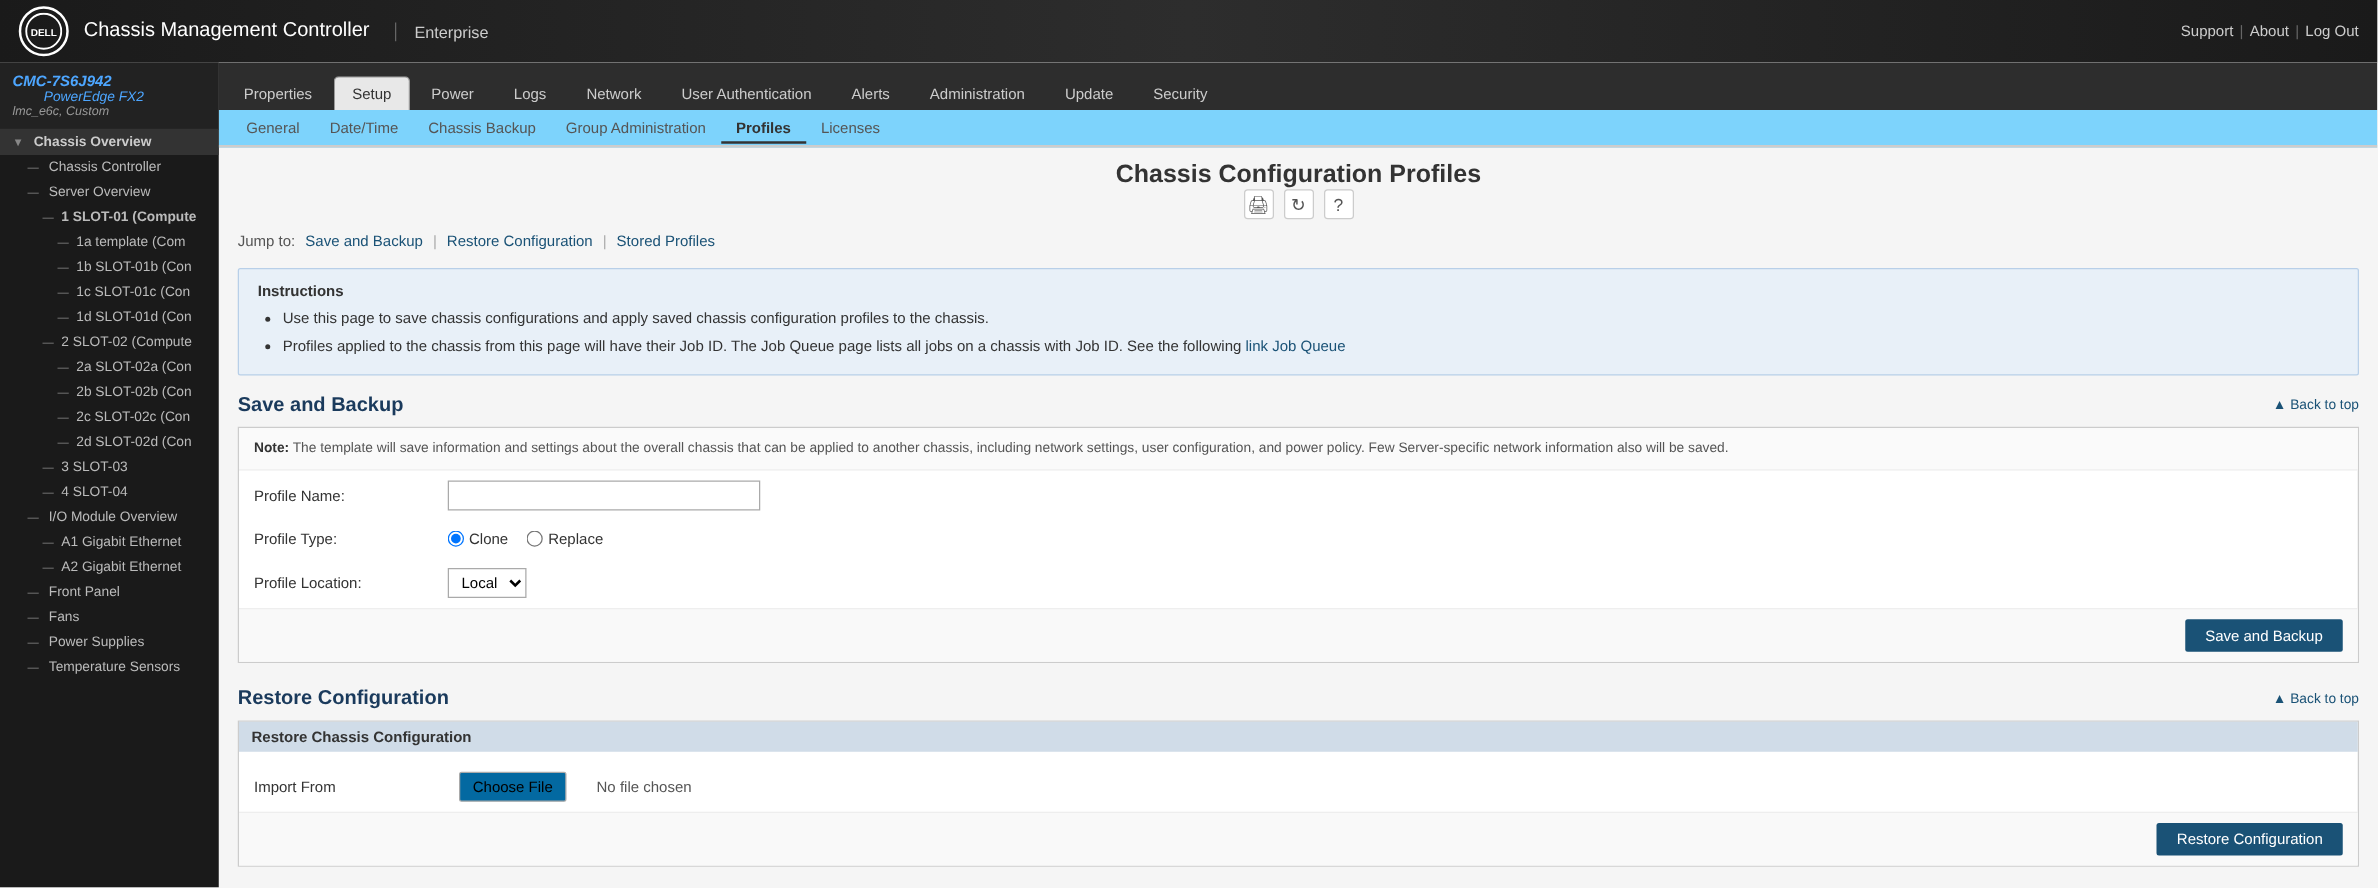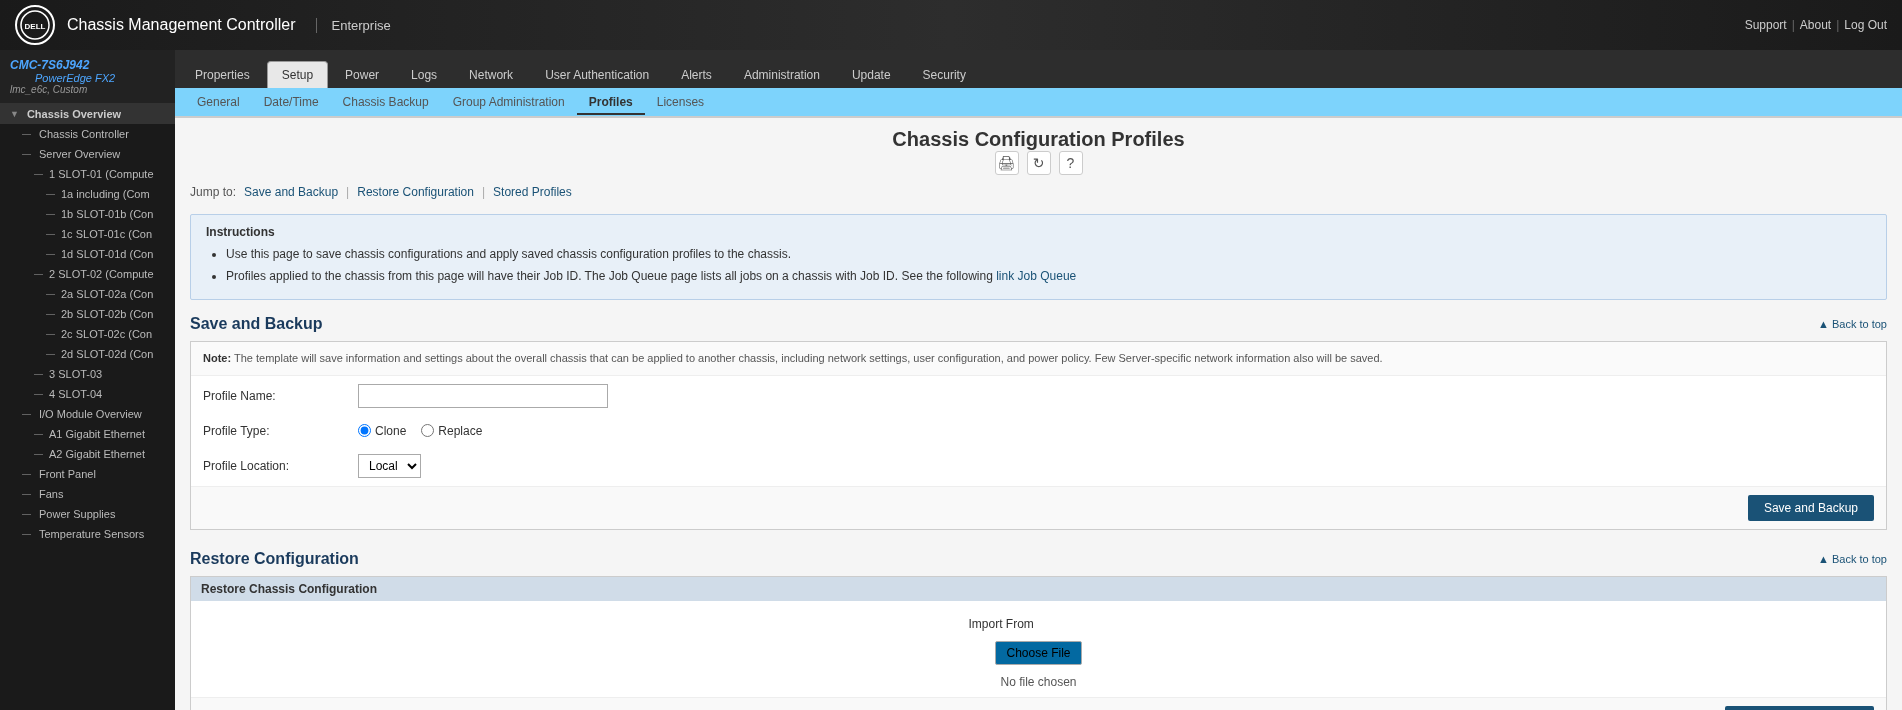--- a/index.html
+++ b/index.html
@@ -319,23 +319,22 @@
       cursor: pointer;
       border-radius: 2px;
     }
 
     .restore-section {
       margin-top: 10px;
     }
     .file-input-row {
       display: flex;
       align-items: center;
-      gap: 10px;
+      gap: 24px;
       padding: 8px 12px;
-      flex-direction: column;
     }
     .file-label {
       width: 140px;
       font-size: 12px;
       color: #333;
     }
     .choose-file-btn {
       background: #0369a1;
       border: 1px solid #aaa;
       padding: 4px 10px;
@@ -394,25 +393,25 @@
         <div class="sidebar-item" style="padding-left: 22px;">
           <span style="font-size: 9px; color: rgb(136, 136, 136); margin-right: 4px;">—</span>
           <span style="font-size: 11px; color: rgb(187, 187, 187);">Chassis Controller</span>
         </div>
         <div class="sidebar-item" style="padding-left: 22px;">
           <span style="font-size: 9px; color: rgb(136, 136, 136); margin-right: 4px;">—</span>
           <span style="font-size: 11px; color: rgb(187, 187, 187);">Server Overview</span>
         </div>
         <div class="sidebar-item" style="padding-left: 34px;">
           <span style="font-size: 9px; color: rgb(136, 136, 136); margin-right: 2px;">—</span>
-          <span style="font-size: 11px; color: rgb(187, 187, 187);">1  SLOT-01 (Compute</span>
-        </div>
-        <div class="sidebar-item" style="padding-left: 46px;">
-          <span style="font-size: 9px; color: rgb(136, 136, 136); margin-right: 2px;">—</span>
-          <span style="font-size: 11px; color: rgb(187, 187, 187);">1a  including (Com</span>
+          <span style="font-size: 11px; color: rgb(187, 187, 187); font-weight: bold;">1  SLOT-01 (Compute</span>
+        </div>
+        <div class="sidebar-item" style="padding-left: 46px;">
+          <span style="font-size: 9px; color: rgb(136, 136, 136); margin-right: 2px;">—</span>
+          <span style="font-size: 11px; color: rgb(187, 187, 187);">1a  template (Com</span>
         </div>
         <div class="sidebar-item" style="padding-left: 46px;">
           <span style="font-size: 9px; color: rgb(136, 136, 136); margin-right: 2px;">—</span>
           <span style="font-size: 11px; color: rgb(187, 187, 187);">1b  SLOT-01b (Con</span>
         </div>
         <div class="sidebar-item" style="padding-left: 46px;">
           <span style="font-size: 9px; color: rgb(136, 136, 136); margin-right: 2px;">—</span>
           <span style="font-size: 11px; color: rgb(187, 187, 187);">1c  SLOT-01c (Con</span>
         </div>
         <div class="sidebar-item" style="padding-left: 46px;">

